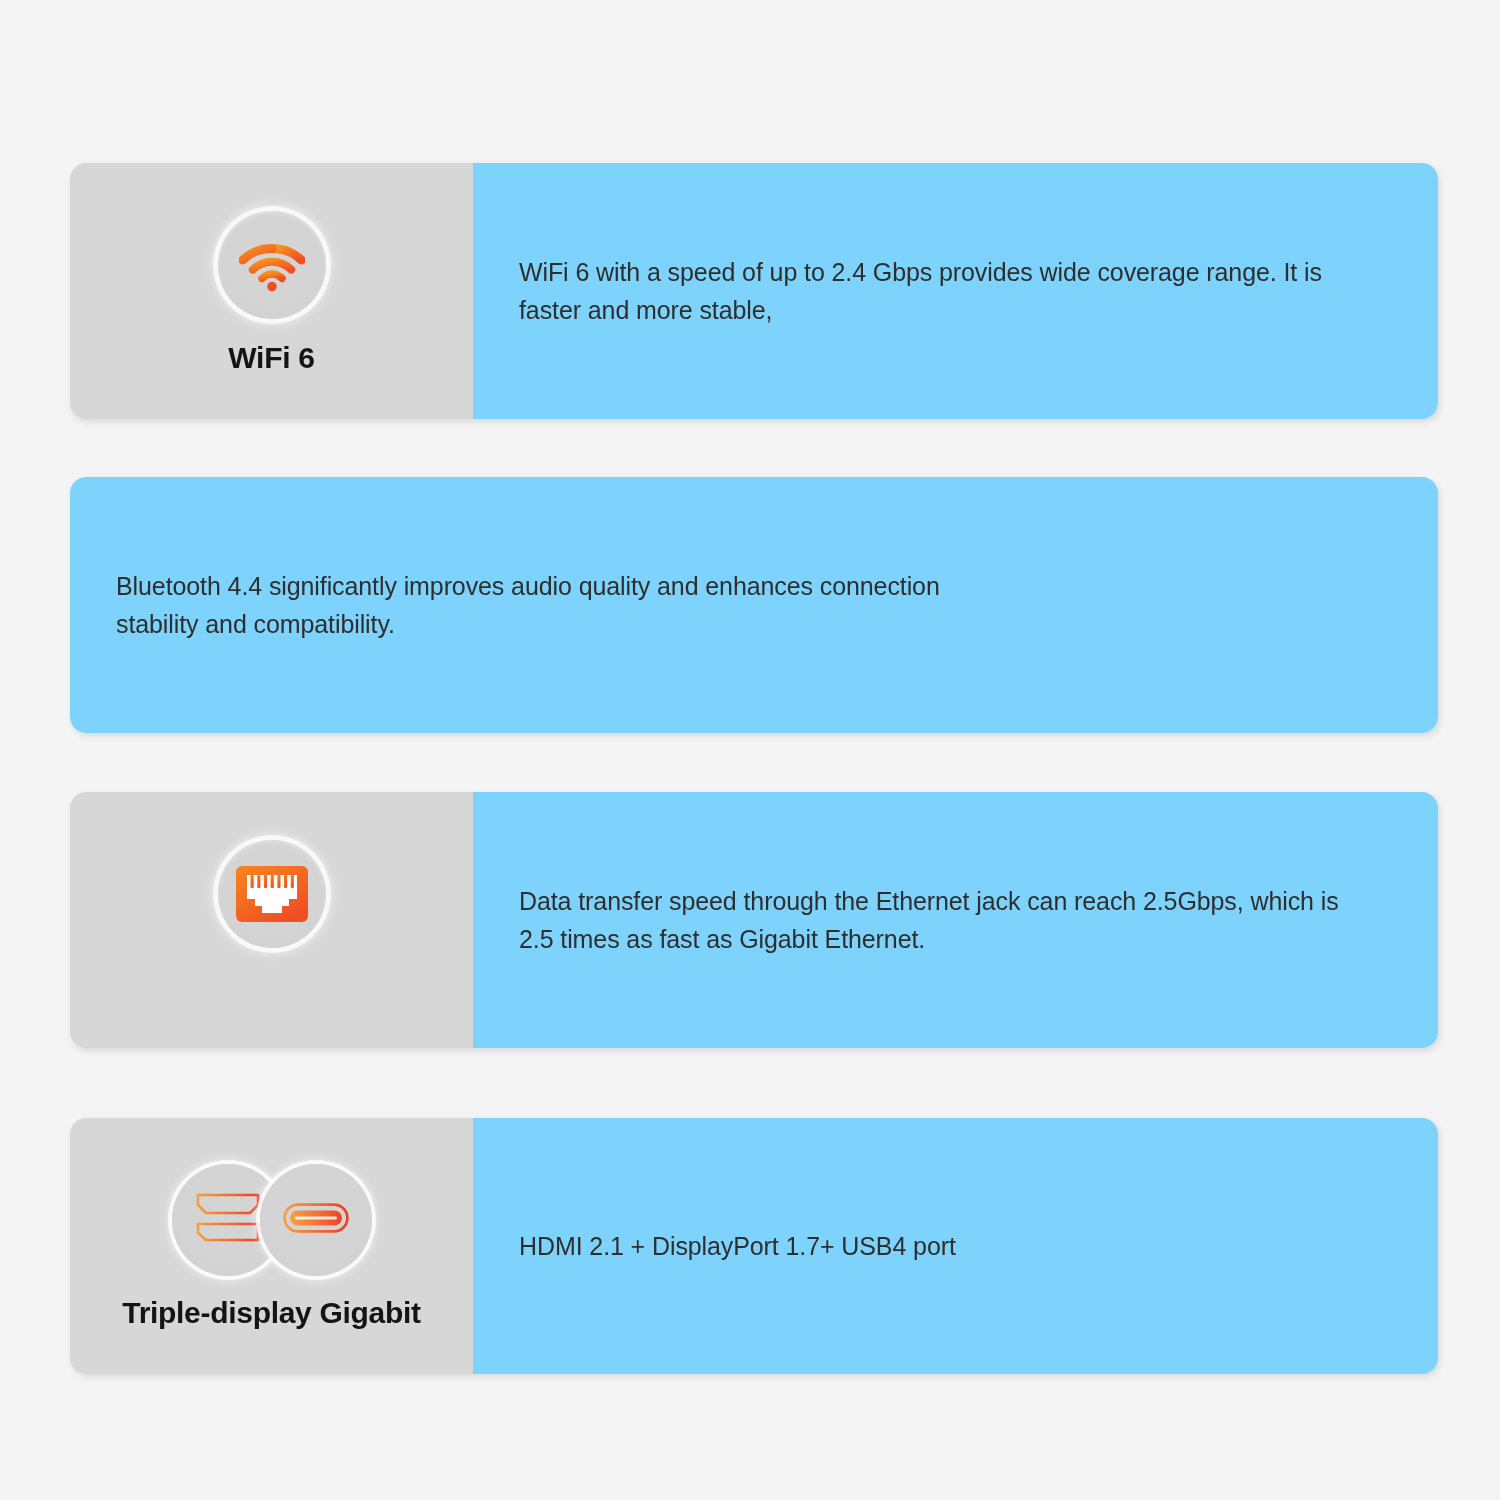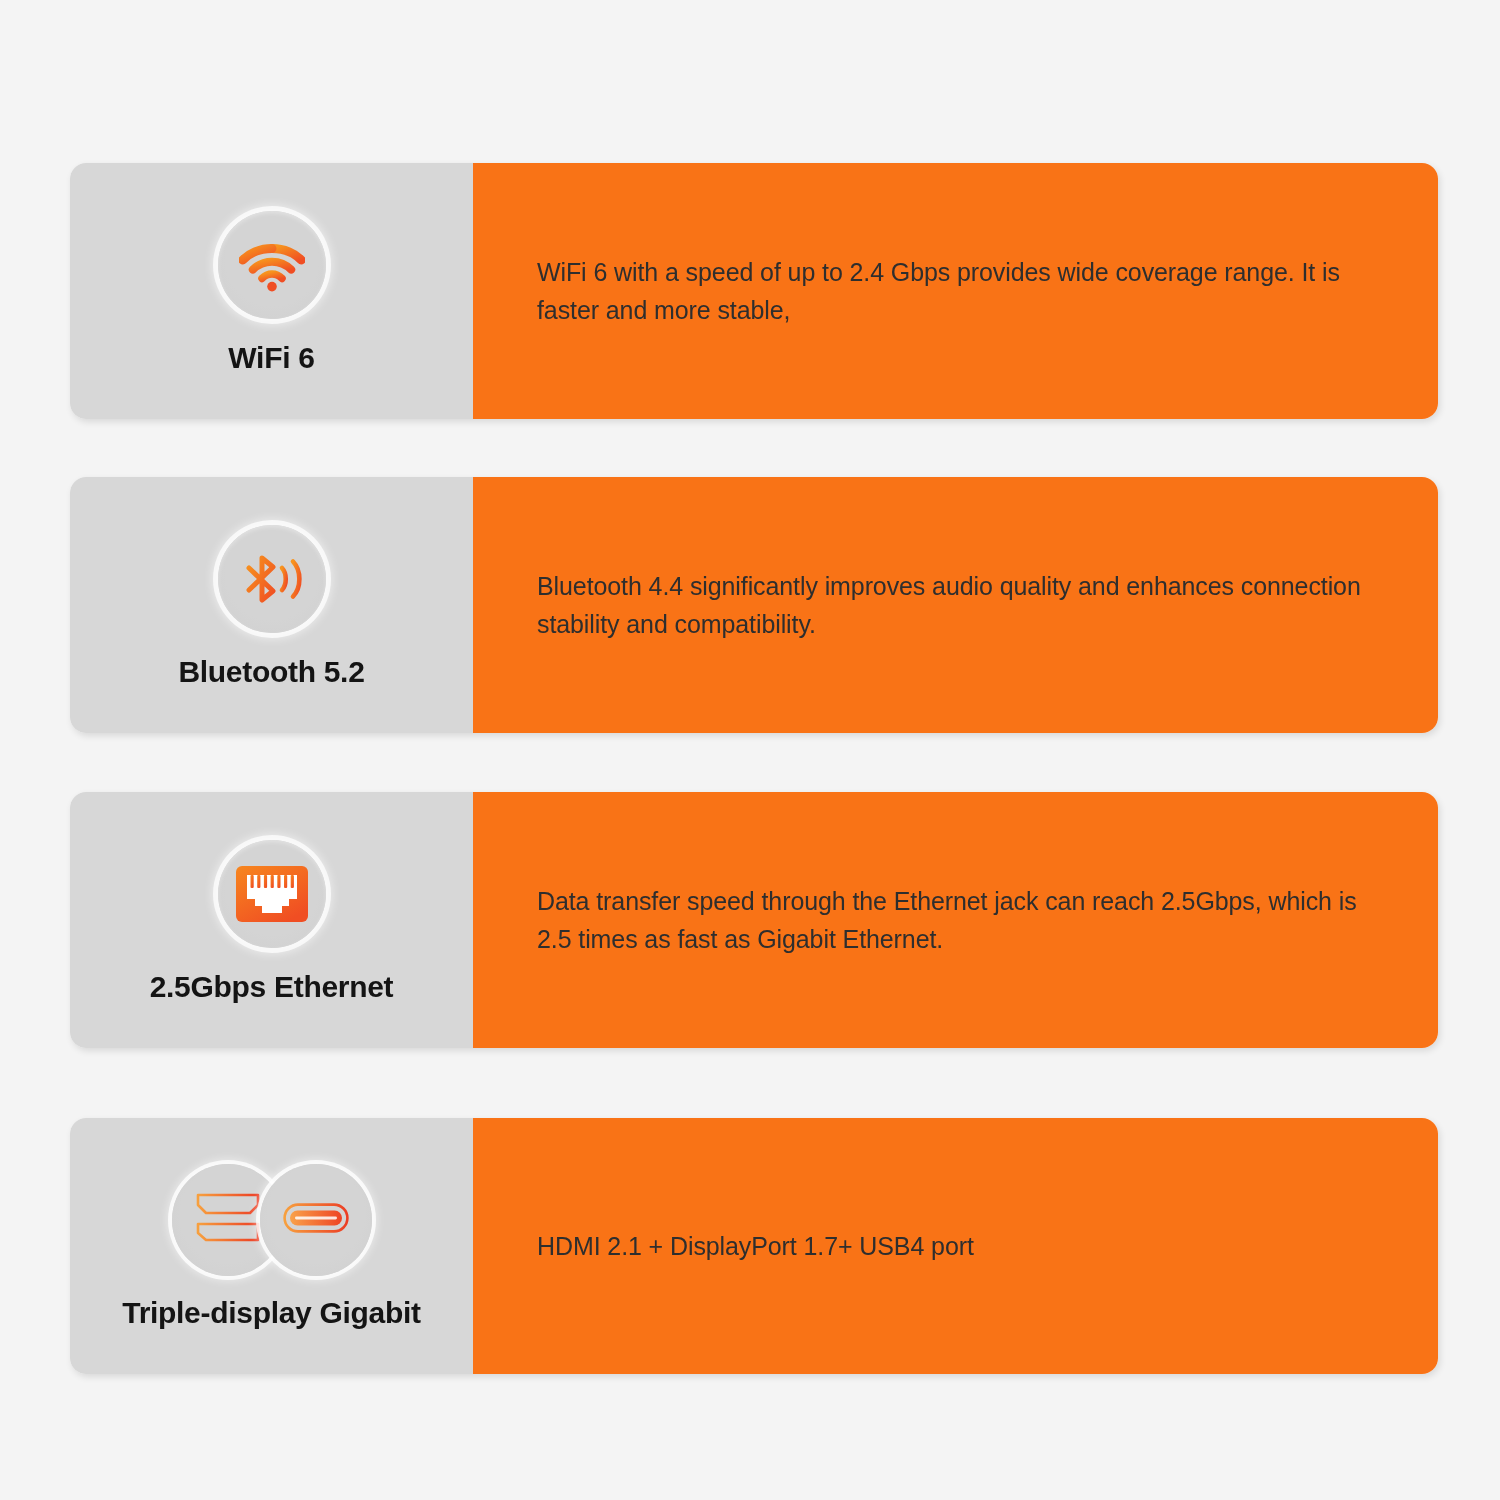--- a/index.html
+++ b/index.html
@@ -116,24 +116,24 @@
     text-align: center;
     font-size: 30px;
     font-weight: bold;
     color: #141414;
     letter-spacing: -0.3px;
     line-height: 1.2;
   }
 
   .card-body {
     flex: 1 1 auto;
-    background: #f97316;
-    display: flex;
-    align-items: center;
-    padding: 0 58px 0 64px;
+    background: #7dd3fc;
+    display: flex;
+    align-items: center;
+    padding: 0 58px 0 46px;
     box-sizing: border-box;
   }
 
   .card-desc {
     font-size: 25px;
     line-height: 1.52;
     color: #2E2E2E;
     letter-spacing: -0.1px;
     max-width: 840px;
   }
@@ -165,40 +165,20 @@
         </div>
       </div>
       <div class="card-title">WiFi 6</div>
     </div>
     <div class="card-body">
       <div class="card-desc">WiFi 6 with a speed of up to 2.4 Gbps provides wide coverage range. It is faster and more stable,</div>
     </div>
   </div>
 
   <div class="feature-card card-2">
-    <div class="card-icon-pane">
-      <div class="icon-circle-wrap">
-        <div class="icon-circle">
-          <span>
-            <svg width="70" height="62" viewBox="0 0 70 62">
-              <defs>
-                <linearGradient id="gBt" x1="0" y1="0" x2="1" y2="1">
-                  <stop offset="0%" stop-color="#F7941E"></stop>
-                  <stop offset="100%" stop-color="#F04E23"></stop>
-                </linearGradient>
-              </defs>
-              <path d="M12 20 L36 43 L25 52 L25 10 L36 19 L12 42" fill="none" stroke="url(#gBt)" stroke-width="5" stroke-linecap="round" stroke-linejoin="round"></path>
-              <path d="M45 20 C50 25.5 50 36.5 45 42" fill="none" stroke="url(#gBt)" stroke-width="4.6" stroke-linecap="round"></path>
-              <path d="M56 13.5 C64.5 22.5 64.5 39.5 56 48.5" fill="none" stroke="url(#gBt)" stroke-width="4.6" stroke-linecap="round"></path>
-            </svg>
-          </span>
-        </div>
-      </div>
-      <div class="card-title">Bluetooth 5.2</div>
-    </div>
     <div class="card-body">
       <div class="card-desc">Bluetooth 4.4 significantly improves audio quality and enhances connection stability and compatibility.</div>
     </div>
   </div>
 
   <div class="feature-card card-3">
     <div class="card-icon-pane">
       <div class="icon-circle-wrap">
         <div class="icon-circle">
           <span>
@@ -217,21 +197,20 @@
                 <rect x="27.9" y="9" width="3.2" height="13" rx="1"></rect>
                 <rect x="34.6" y="9" width="3.2" height="13" rx="1"></rect>
                 <rect x="41.3" y="9" width="3.2" height="13" rx="1"></rect>
                 <rect x="48.0" y="9" width="3.2" height="13" rx="1"></rect>
                 <rect x="54.7" y="9" width="3.2" height="13" rx="1"></rect>
               </g>
             </svg>
           </span>
         </div>
       </div>
-      <div class="card-title">2.5Gbps Ethernet</div>
     </div>
     <div class="card-body">
       <div class="card-desc">Data transfer speed through the Ethernet jack can reach 2.5Gbps, which is 2.5 times as fast as Gigabit Ethernet.</div>
     </div>
   </div>
 
   <div class="feature-card card-4">
     <div class="card-icon-pane">
       <div class="dual-circle-wrap">
         <div class="dual-inner">

